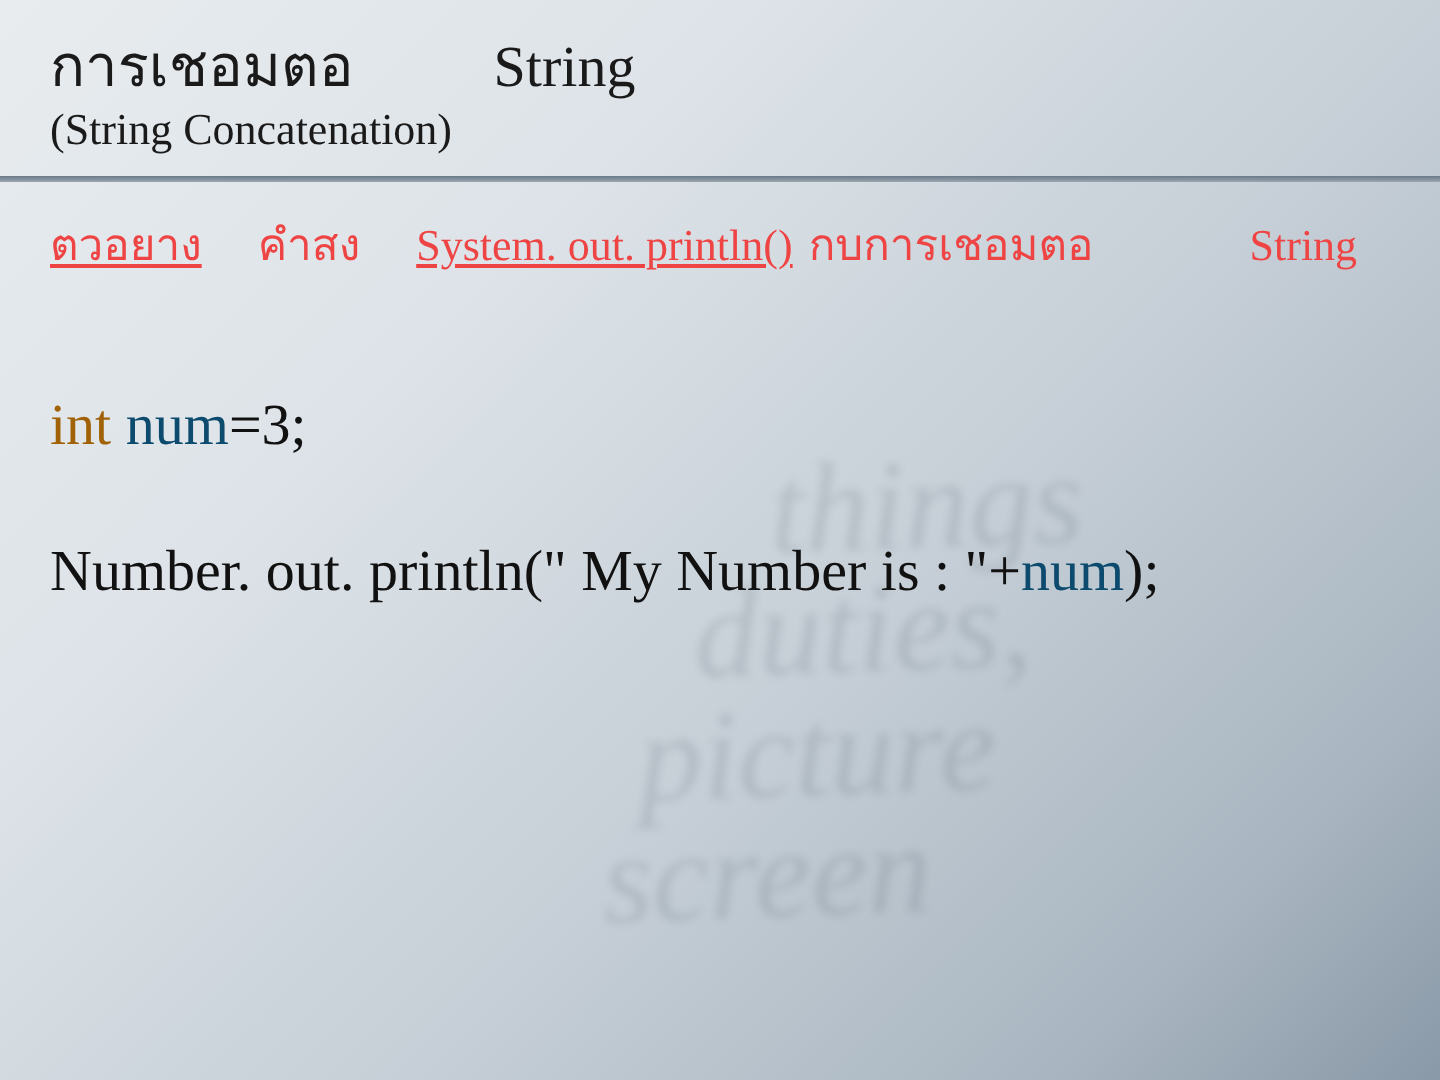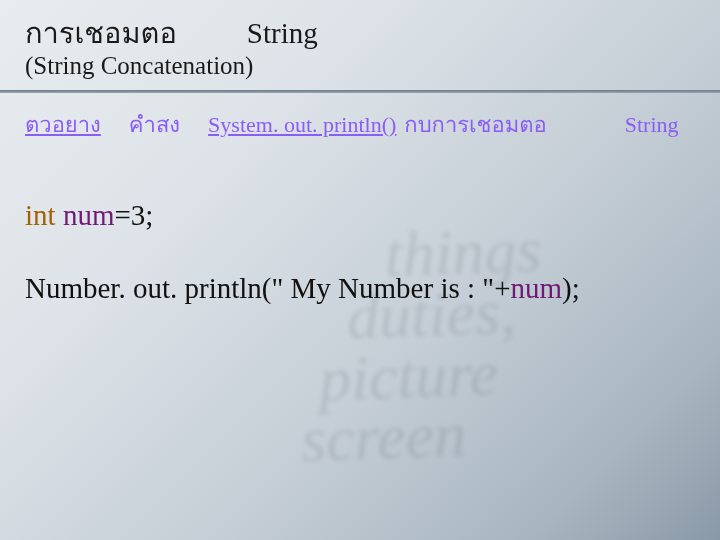--- a/index.html
+++ b/index.html
@@ -47,30 +47,30 @@
   .divider {
     margin-top: 10px;
     height: 3px;
     background: linear-gradient(to bottom, #6b7a88 0%, #9aa6b1 100%);
     width: 100%;
     margin-left: -25px;
     padding-right: 45px;
     box-sizing: content-box;
   }
   .subtitle {
-    font-size: 25px;
+    font-size: 22px;
     color: #1a1a1a;
     margin-top: -4px;
     margin-bottom: 6px;
   }
   .example-row {
     display: flex;
     align-items: baseline;
     font-size: 22px;
-    color: #8b5cf6;
+    color: #ef4444;
     margin-top: 14px;
     gap: 0;
   }
   .example-row .lbl {
     text-decoration: underline;
     margin-right: 28px;
   }
   .example-row .cmd {
     margin-right: 28px;
   }
@@ -81,21 +81,21 @@
   .example-row .thai2 {
     margin-right: 78px;
   }
   .code-block {
     margin-top: 46px;
     font-size: 29px;
     color: #111;
     line-height: 1.9;
   }
   .code-block .kw { color: #a16207; }
-  .code-block .var { color: #701a75; }
+  .code-block .var { color: #0c4a6e; }
   .code-block .str { color: #111; }
   .code-block .plus { color: #111; }
 </style>
 </head>
 <body>
 
 <div class="bg-words">
   <div style="margin-left:60px">things</div>
   <div style="margin-left:20px">duties,</div>
   <div style="margin-left:-10px">picture</div>

